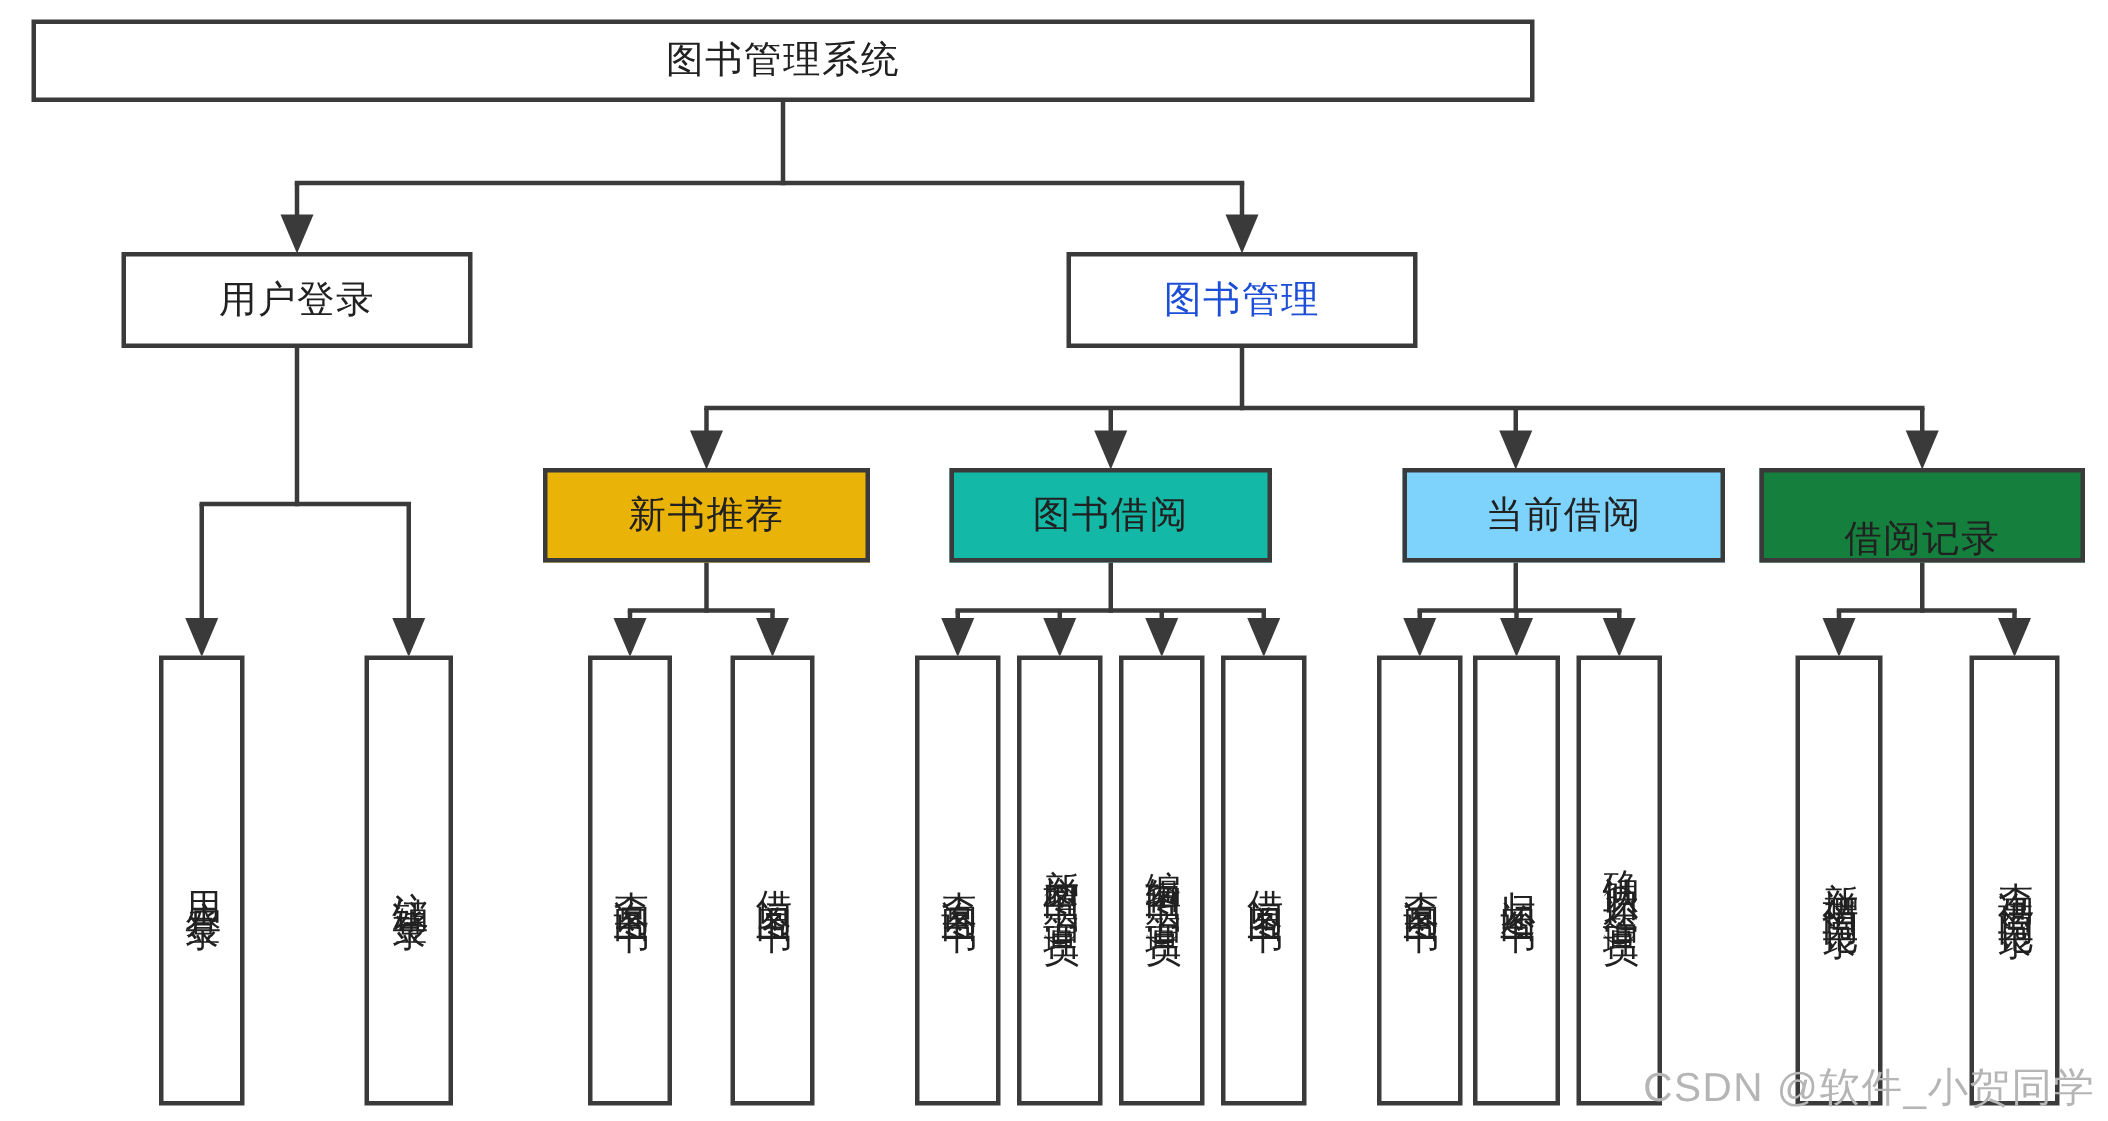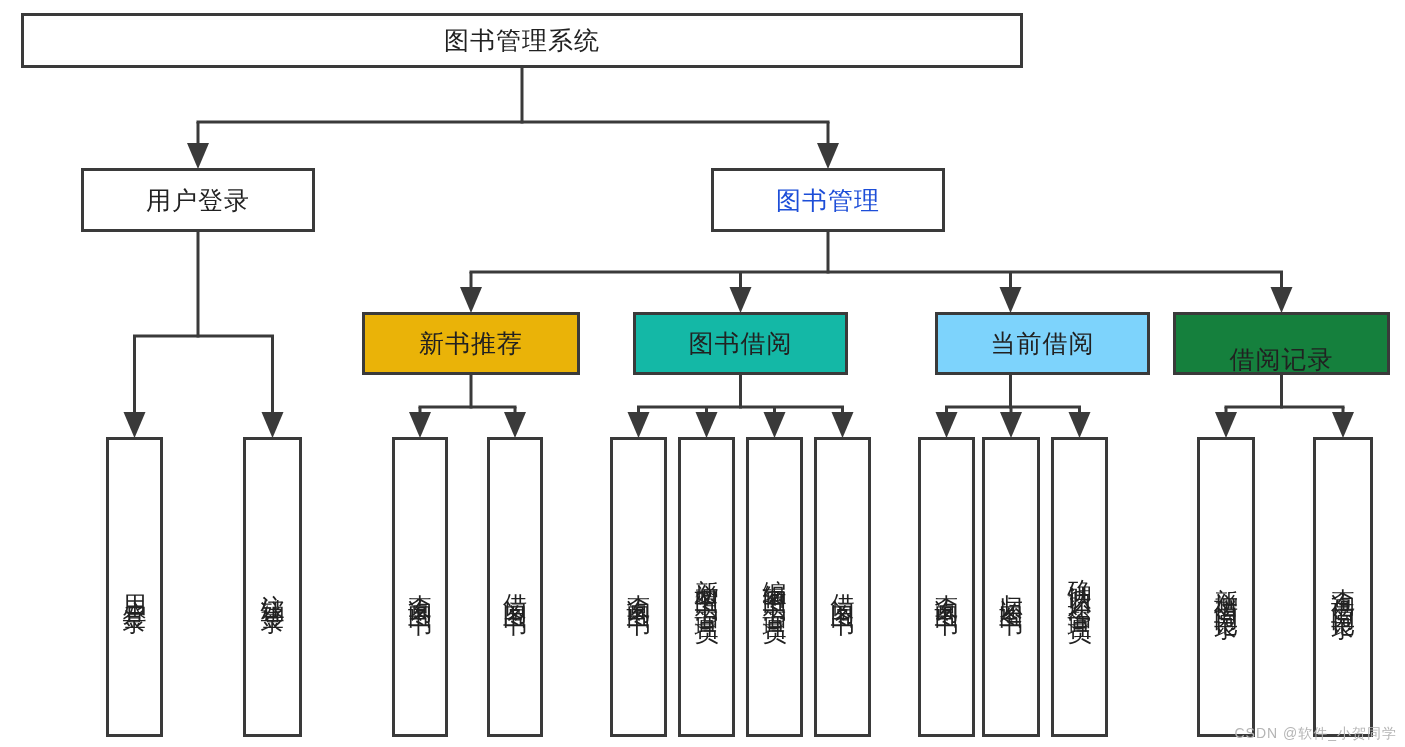--- a/index.html
+++ b/index.html
@@ -28,21 +28,21 @@
   }
   .node.v .label{
     writing-mode:vertical-rl;
     text-orientation:mixed;
     font-size:24px;
     letter-spacing:6px;
   }
   #watermark{
     position:absolute;
     right:8px;bottom:4px;
-    font-size:14px;
+    font-size:27px;
     letter-spacing:1px;
     z-index:2;
     white-space:nowrap;
   }
 </style>
 </head>
 <body>
 
 <div id="canvas">
   <svg id="edges" width="1405" height="747" viewBox="0 0 1405 747">

